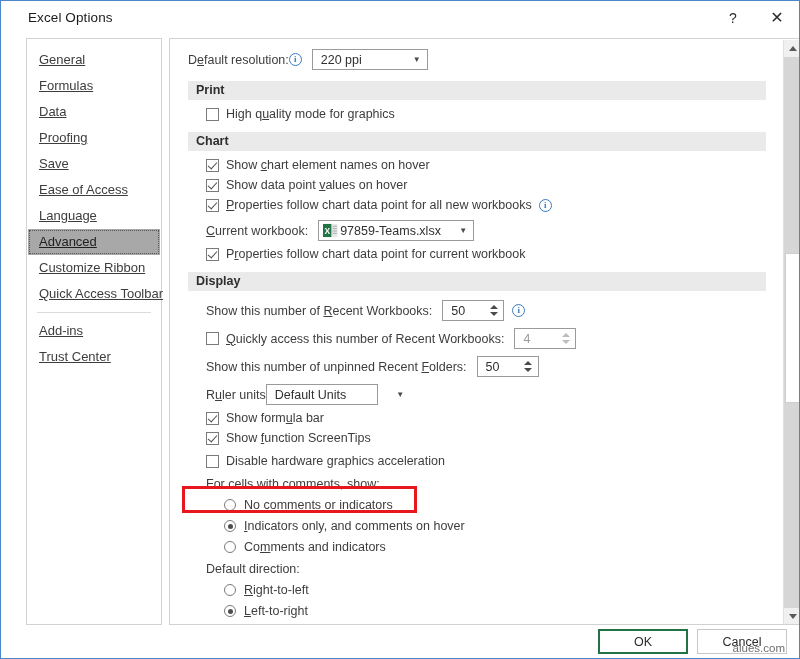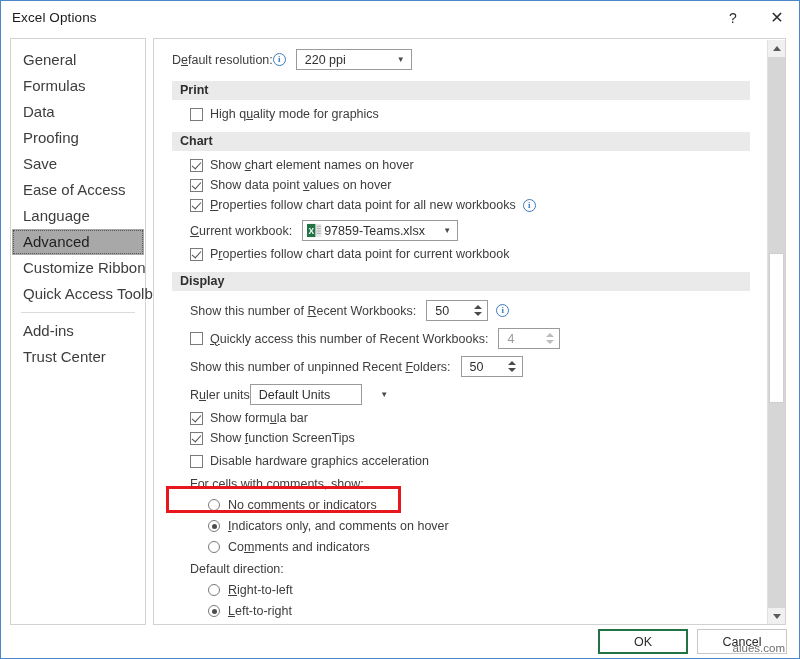--- a/index.html
+++ b/index.html
@@ -12,20 +12,21 @@
     font-family: "Liberation Sans", sans-serif;
   }
 
   #window {
     position: relative;
     width: 800px;
     height: 659px;
     background: #ffffff;
     border: 1px solid #4a86c8;
     overflow: hidden;
+    padding-left: 16px;
   }
 
   
   #titlebar {
     position: relative;
     height: 33px;
     background: #ffffff;
     display: flex;
     align-items: center;
   }
@@ -65,24 +66,25 @@
     width: 136px;
     height: 587px;
     background: #ffffff;
     border: 1px solid #d2d2d2;
     padding-top: 8px;
   }
   .nav-item {
     height: 26px;
     line-height: 26px;
     padding-left: 12px;
-    font-size: 15px;
+    font-size: 13px;
     color: #3d3d3d;
     white-space: nowrap;
     cursor: default;
+    text-decoration: underline;
   }
   .nav-item.selected {
     background: #a8a8a8;
     color: #1f1f1f;
     outline: 1px dotted #555;
     outline-offset: -2px;
     margin: 0 1px;
     padding-left: 11px;
   }
   .nav-divider {

